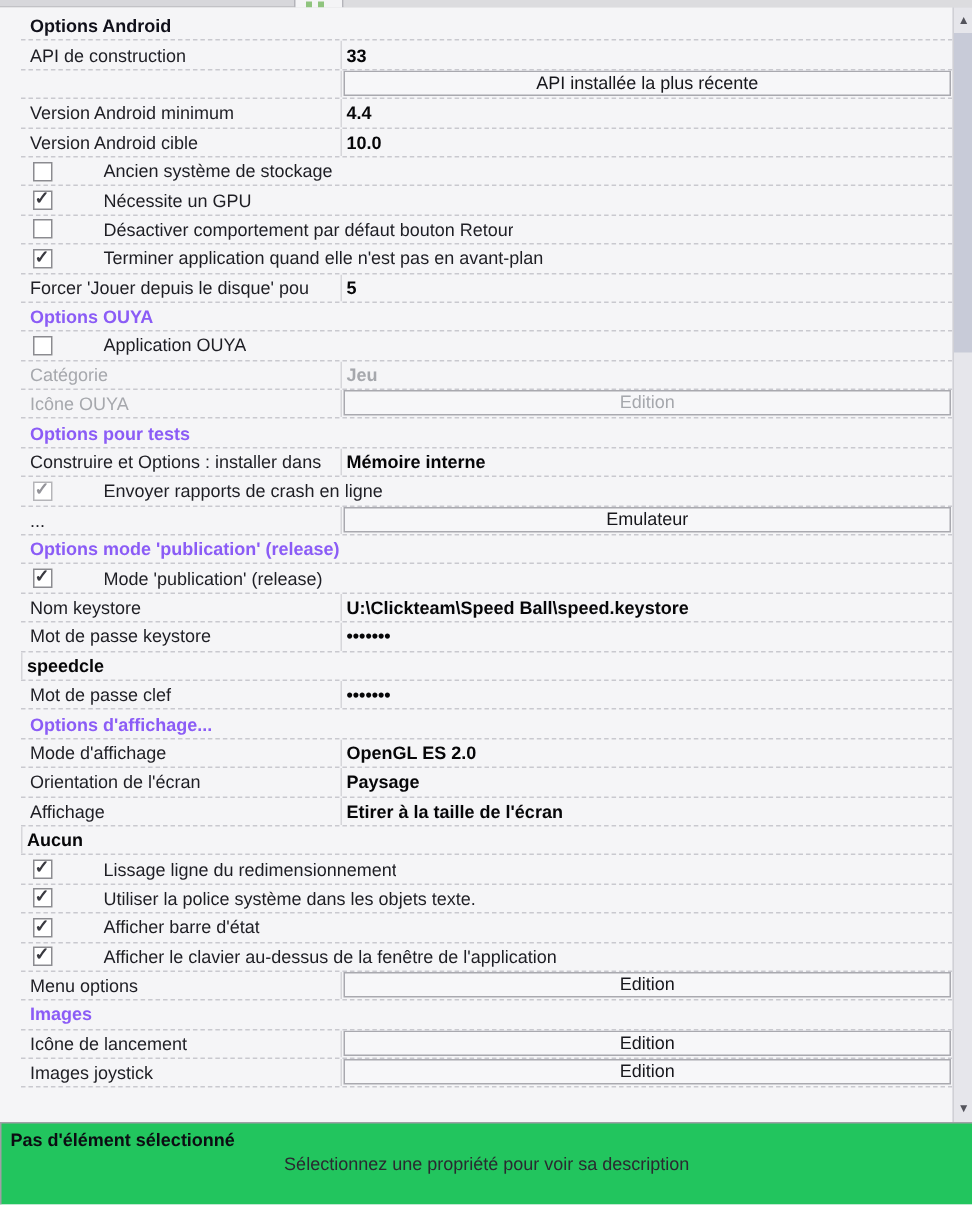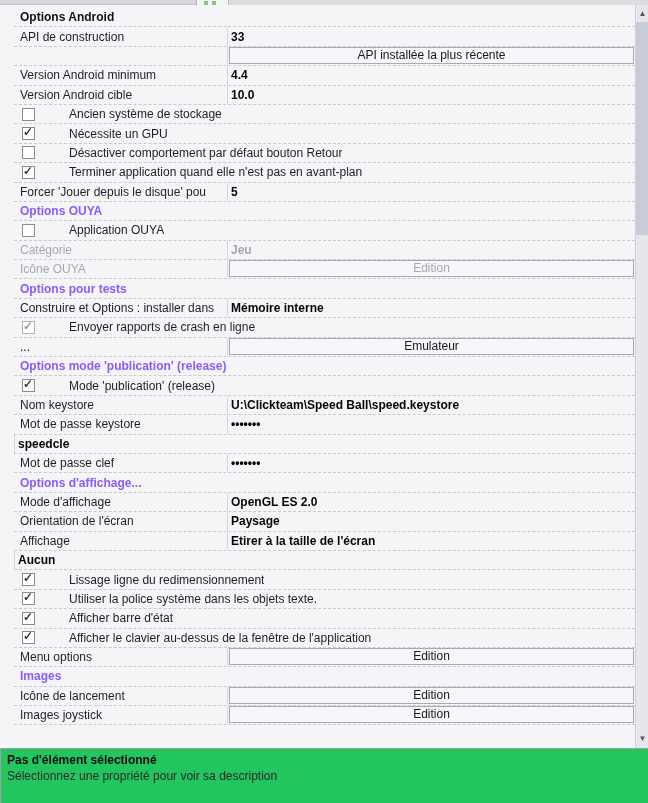--- a/index.html
+++ b/index.html
@@ -87,21 +87,21 @@
     background:#c8cbd8;
   }
 
   
   .descr {
     position:absolute; top:748px; left:0; width:648px; height:55px;
     background:#22c55e;
     border-top:1px solid #a0a0a6; border-left:1px solid #a0a0a6;
   }
   .descr .title { font-weight:bold; color:#0c0c12; padding:4px 6px 1px 6px; }
-  .descr .sub { color:#2a2a30; padding:1px 6px; }
+  .descr .sub { color:#2a2a30; padding:1px 6px;text-align:center; }
 </style>
 </head>
 <body>
 
 <div class="tabstrip">
   <div class="rightpart"></div>
   <div class="tab">
     <span class="dot d1"></span>
     <span class="dot d2"></span>
   </div>

